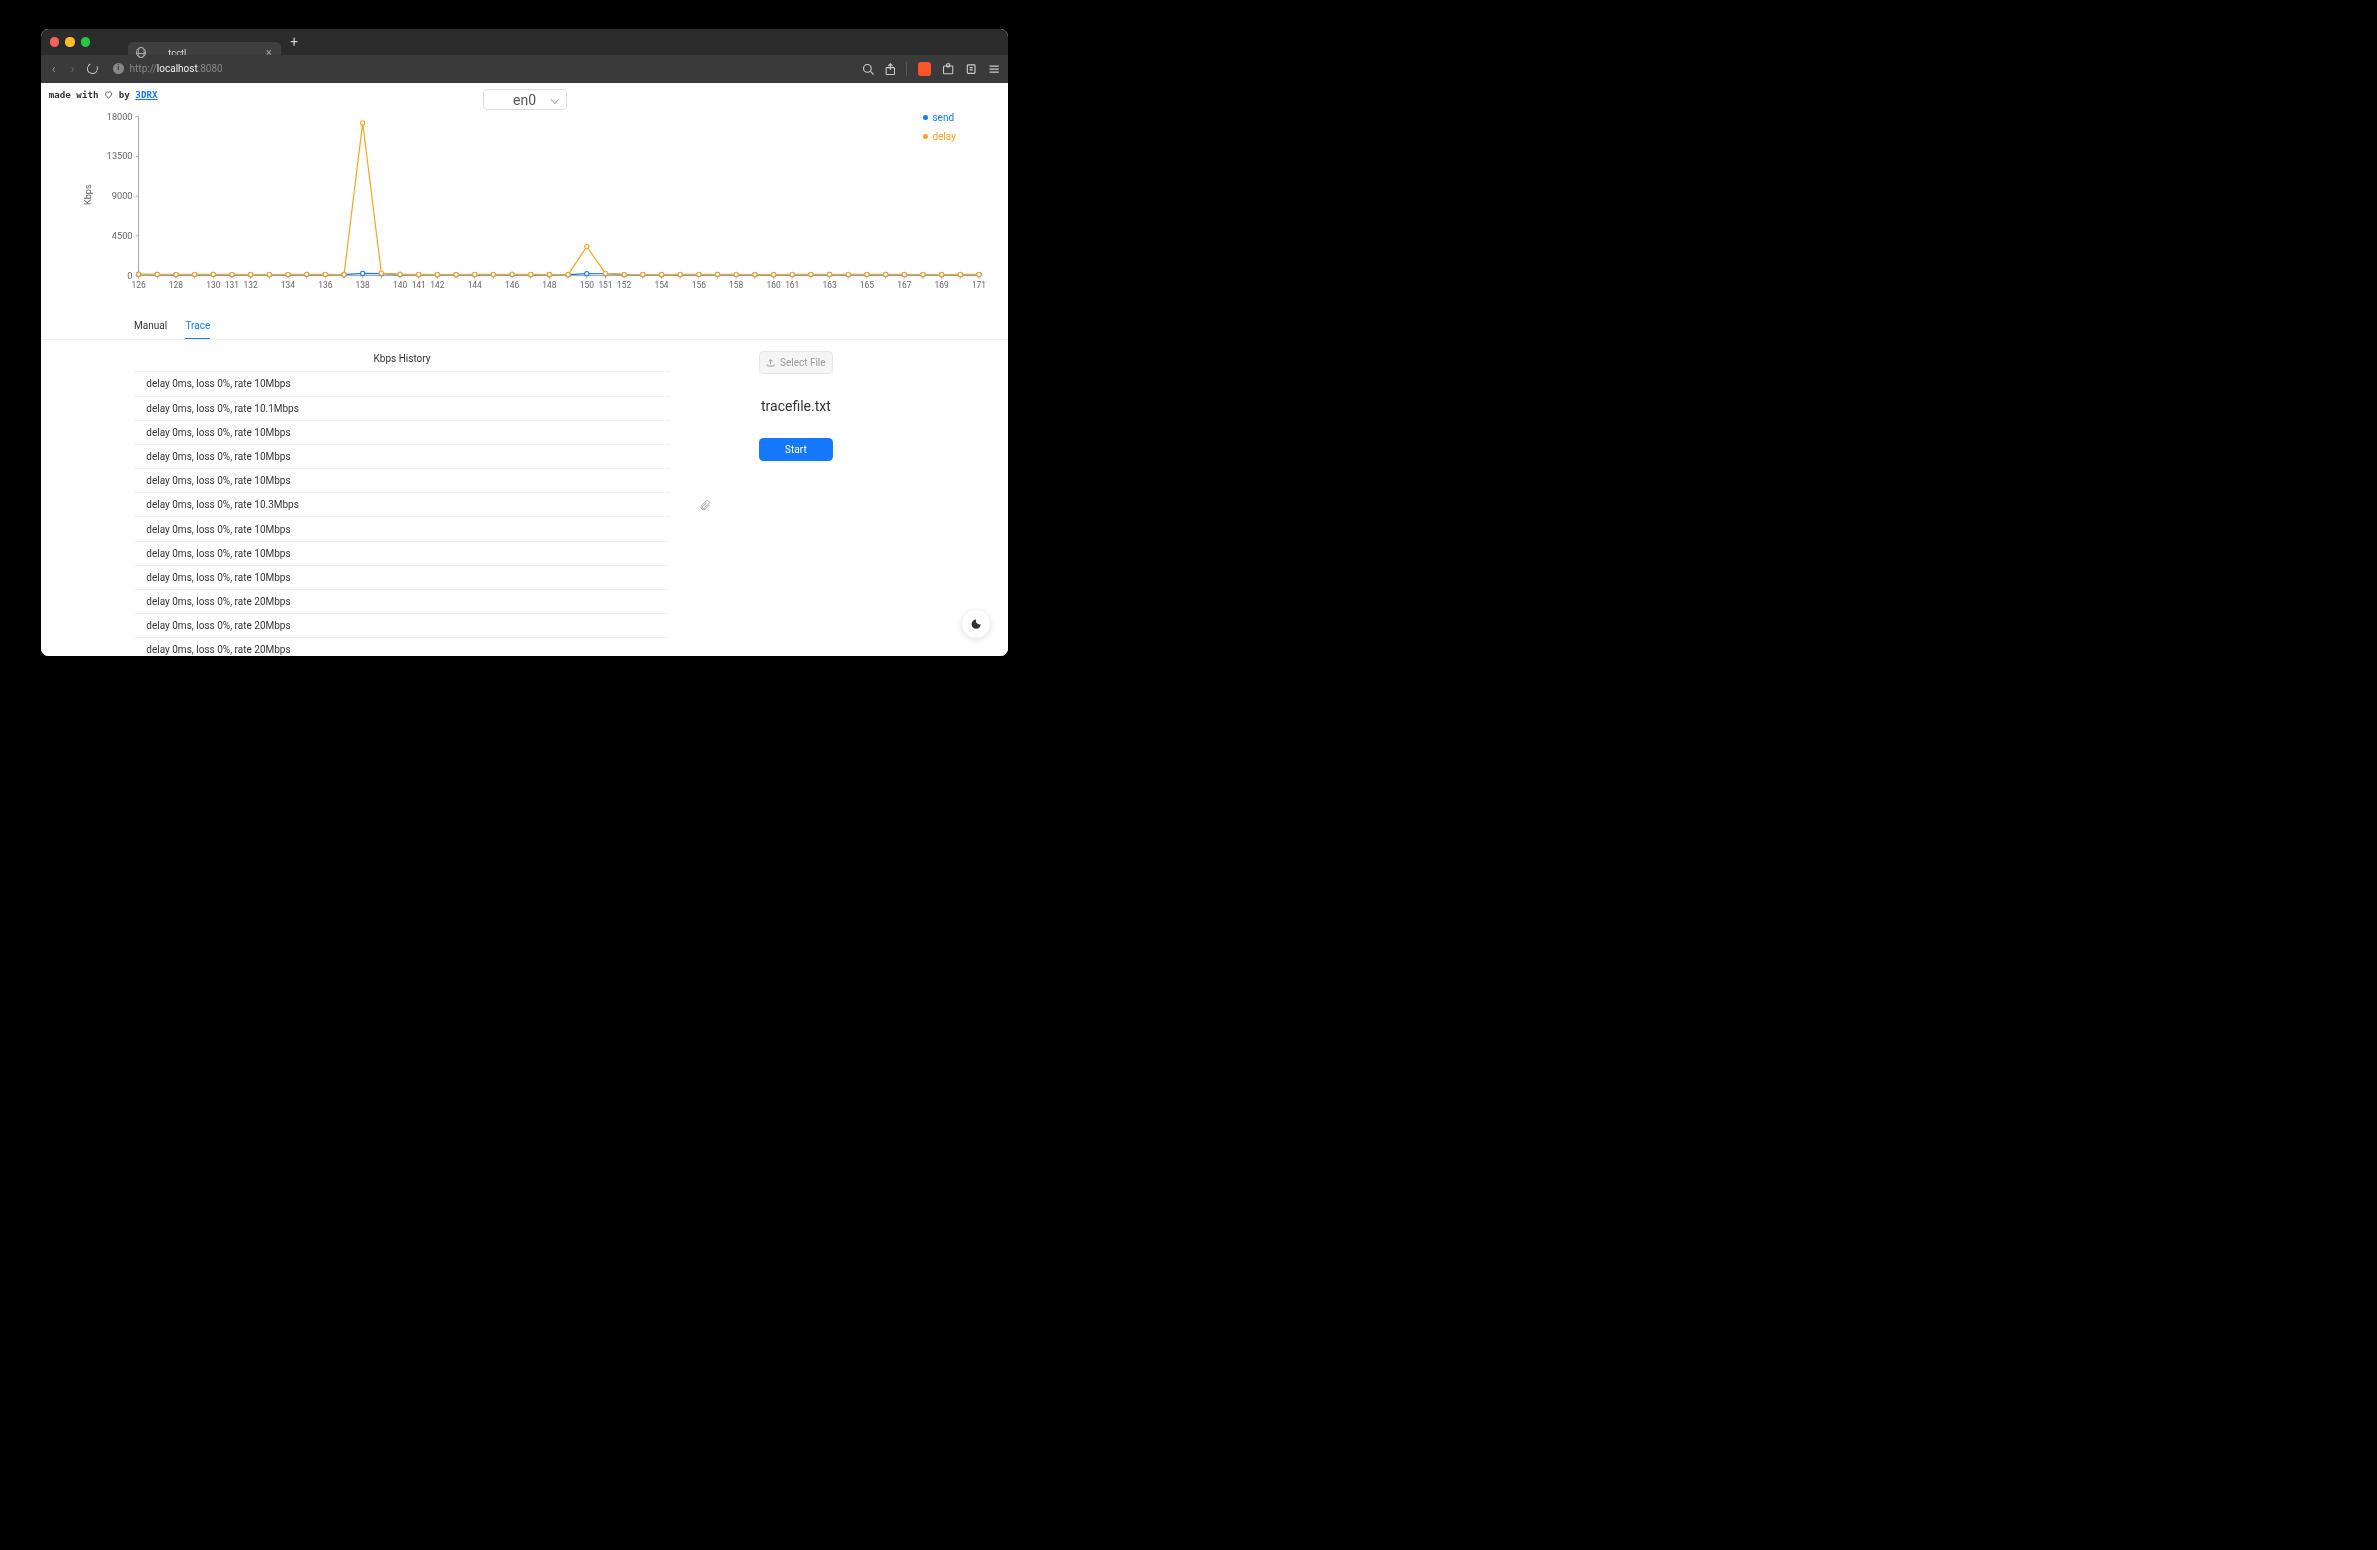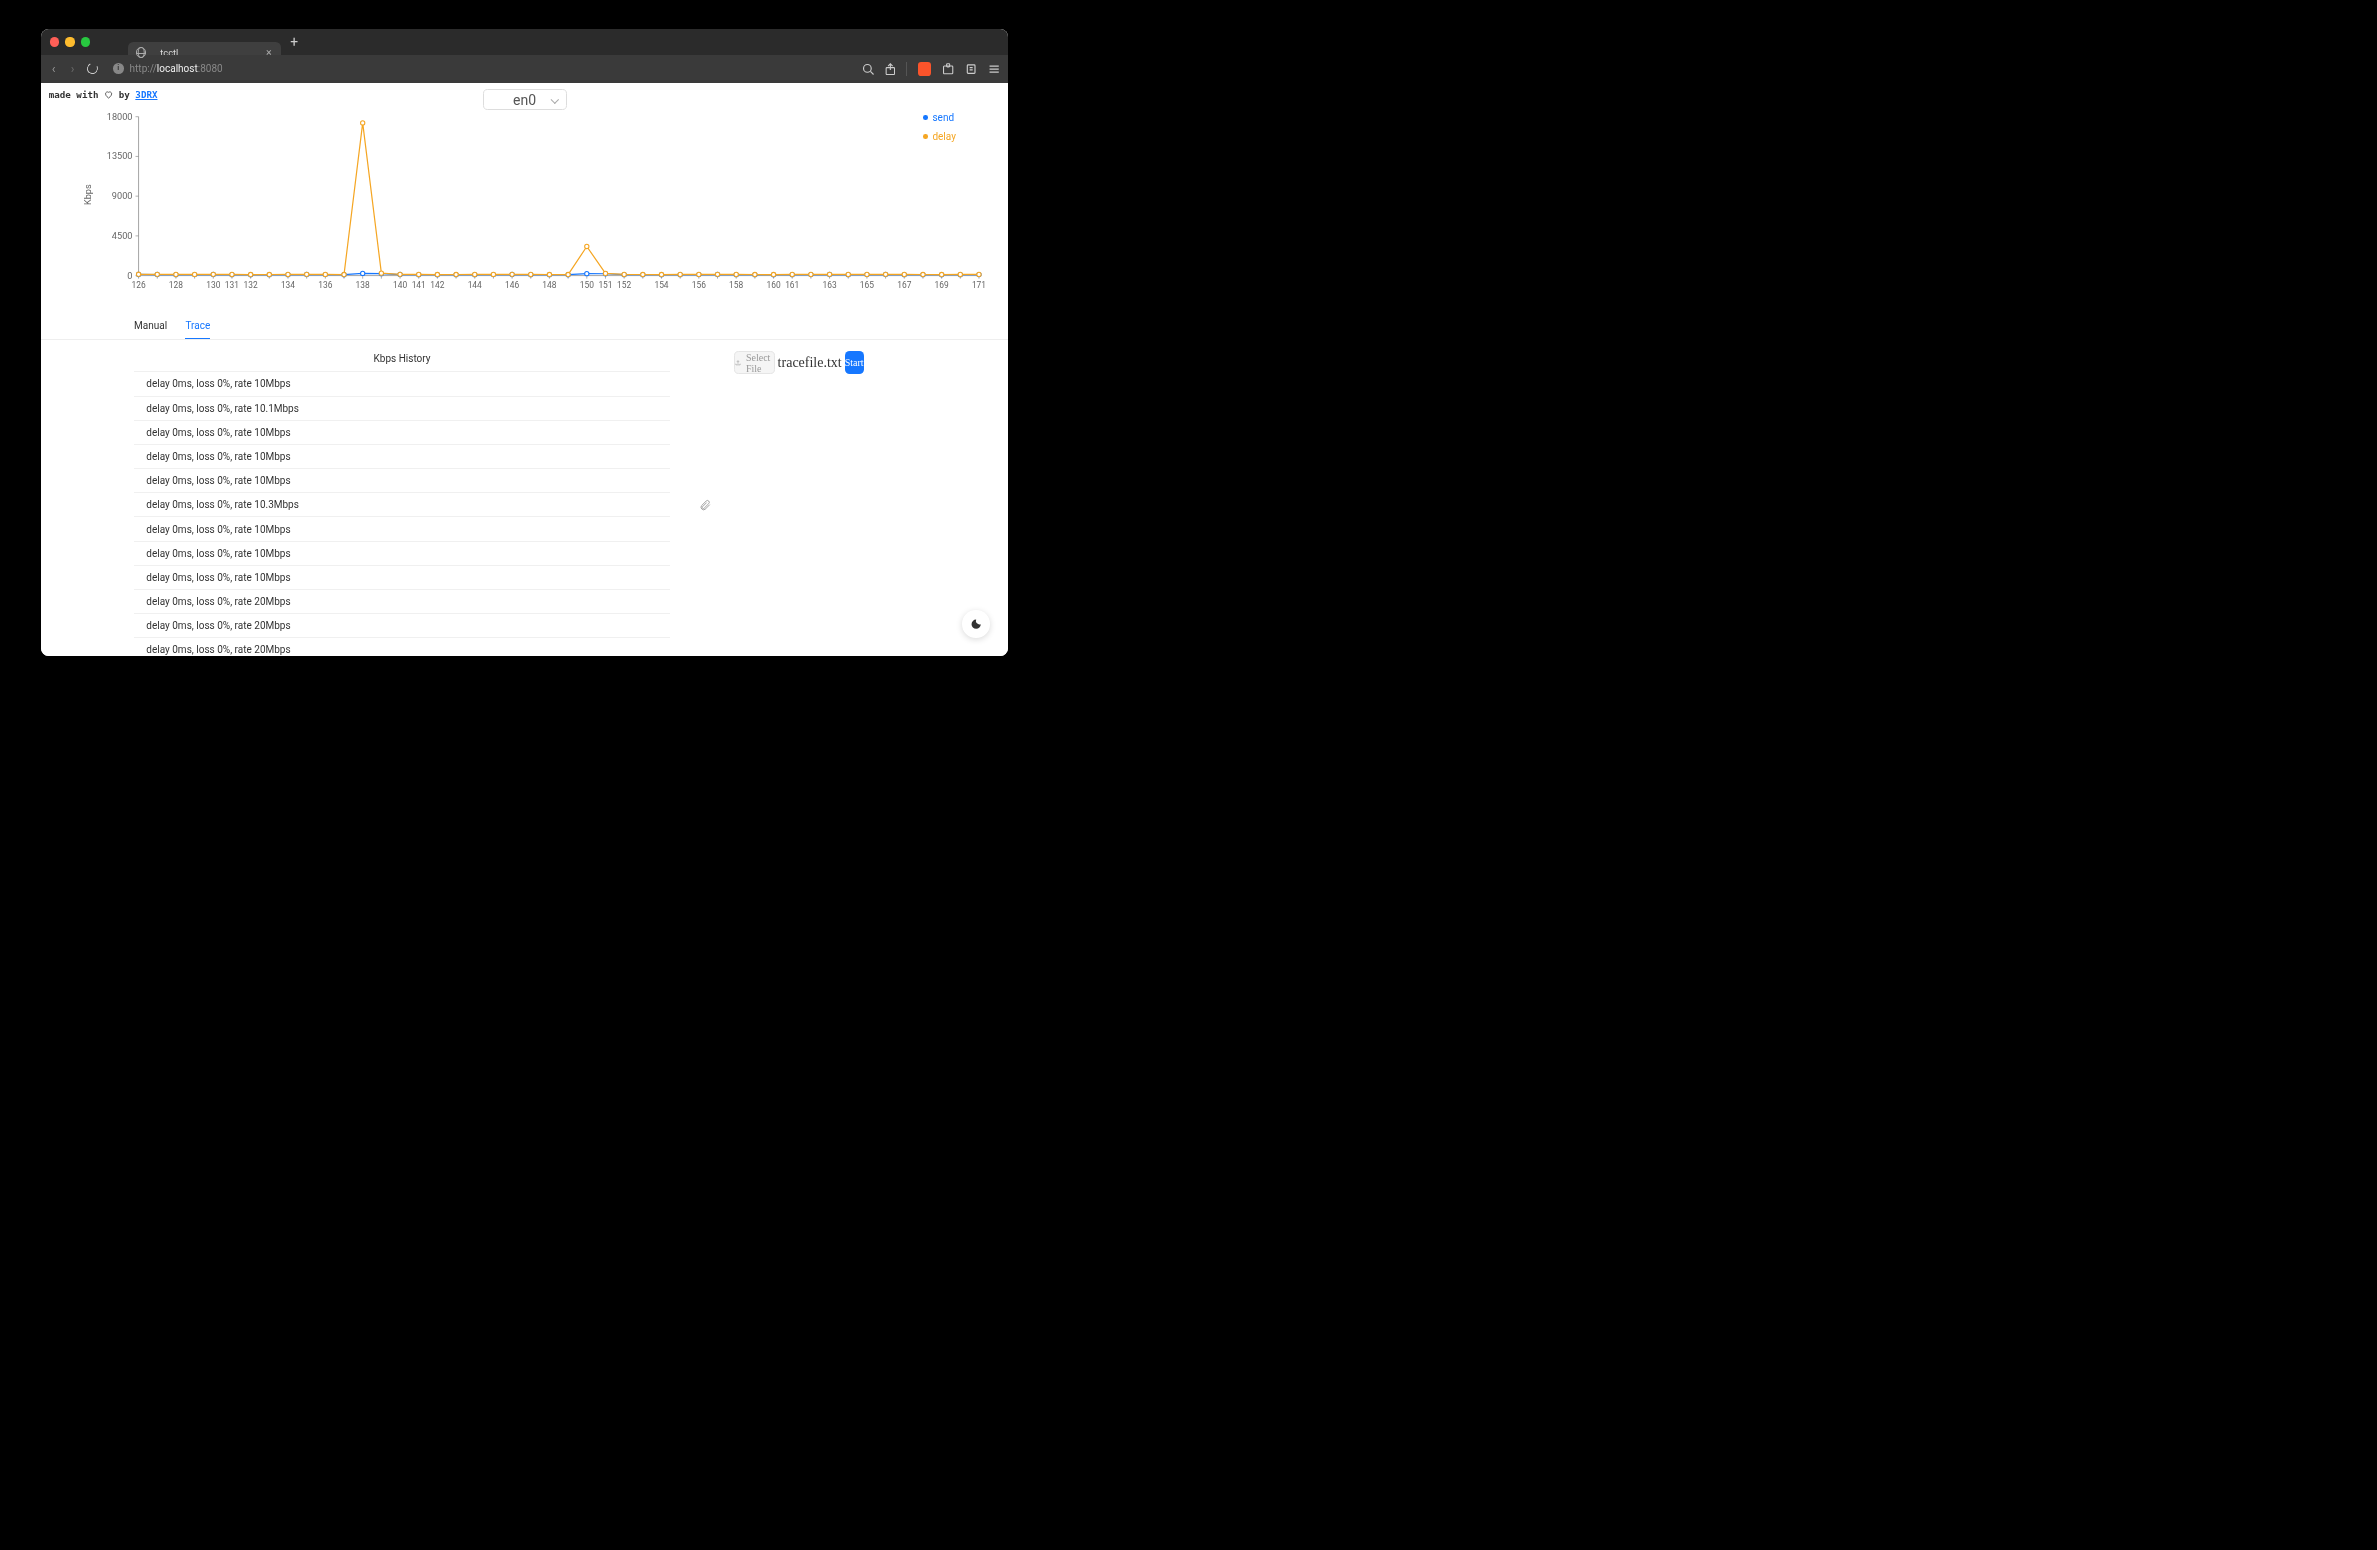--- a/index.html
+++ b/index.html
@@ -33,21 +33,21 @@
 .dot.red { background: #ff5f57; }
 .dot.yellow { background: #febc2e; }
 .dot.green { background: #28c840; }
 .tab {
   background: #3f3f3f;
   height: 21.4px;
   border-radius: 5.4px 5.4px 0 0;
   display: flex;
   align-items: center;
   padding: 0 7.7px;
-  gap: 14px;
+  gap: 22px;
   min-width: 153px;
   color: #ddd;
   font-size: 9.2px;
   margin-top: 21px;
 }
 .tab .globe-icon {
   width: 10.7px; height: 10.7px; border-radius: 50%;
   border: 0.9px solid #aaa; position: relative;
 }
 .tab .globe-icon::before {
@@ -161,21 +161,21 @@
 .history-col { flex: 1; max-width: 536px; }
 .history-title { text-align: center; font-size: 10px; padding: 3.1px 0 7.7px; color: #333; }
 .history-list { border-top: 0.8px solid #f0f0f0; }
 .history-row {
   border-bottom: 0.8px solid #f0f0f0;
   padding: 6.1px 12.3px;
   font-size: 10px;
   color: #333;
 }
 .clip-icon { color: #999; margin-left: 6.1px; align-self: center; }
-.side-col { width: 123px; display: flex; flex-direction: row; gap: 3px; align-items: center; padding-top: 1.5px; font-family: Liberation Serif, serif; }
+.side-col { width: 123px; display: flex; flex-direction: column; gap: 24px; align-items: center; padding-top: 1.5px; }
 .select-file-btn, .start-btn {
   width: 74px; height: 23px; border-radius: 4.6px;
   display: flex; align-items: center; justify-content: center;
   font-size: 10px; cursor: pointer; gap: 4.6px;
 }
 .select-file-btn { background: #f5f5f5; border: 0.8px solid #e5e5e5; color: #999; }
 .start-btn { background: #1677ff; color: #fff; border: none; }
 .filename { font-size: 14px; color: #333; }
 .theme-toggle {
   position: absolute;

